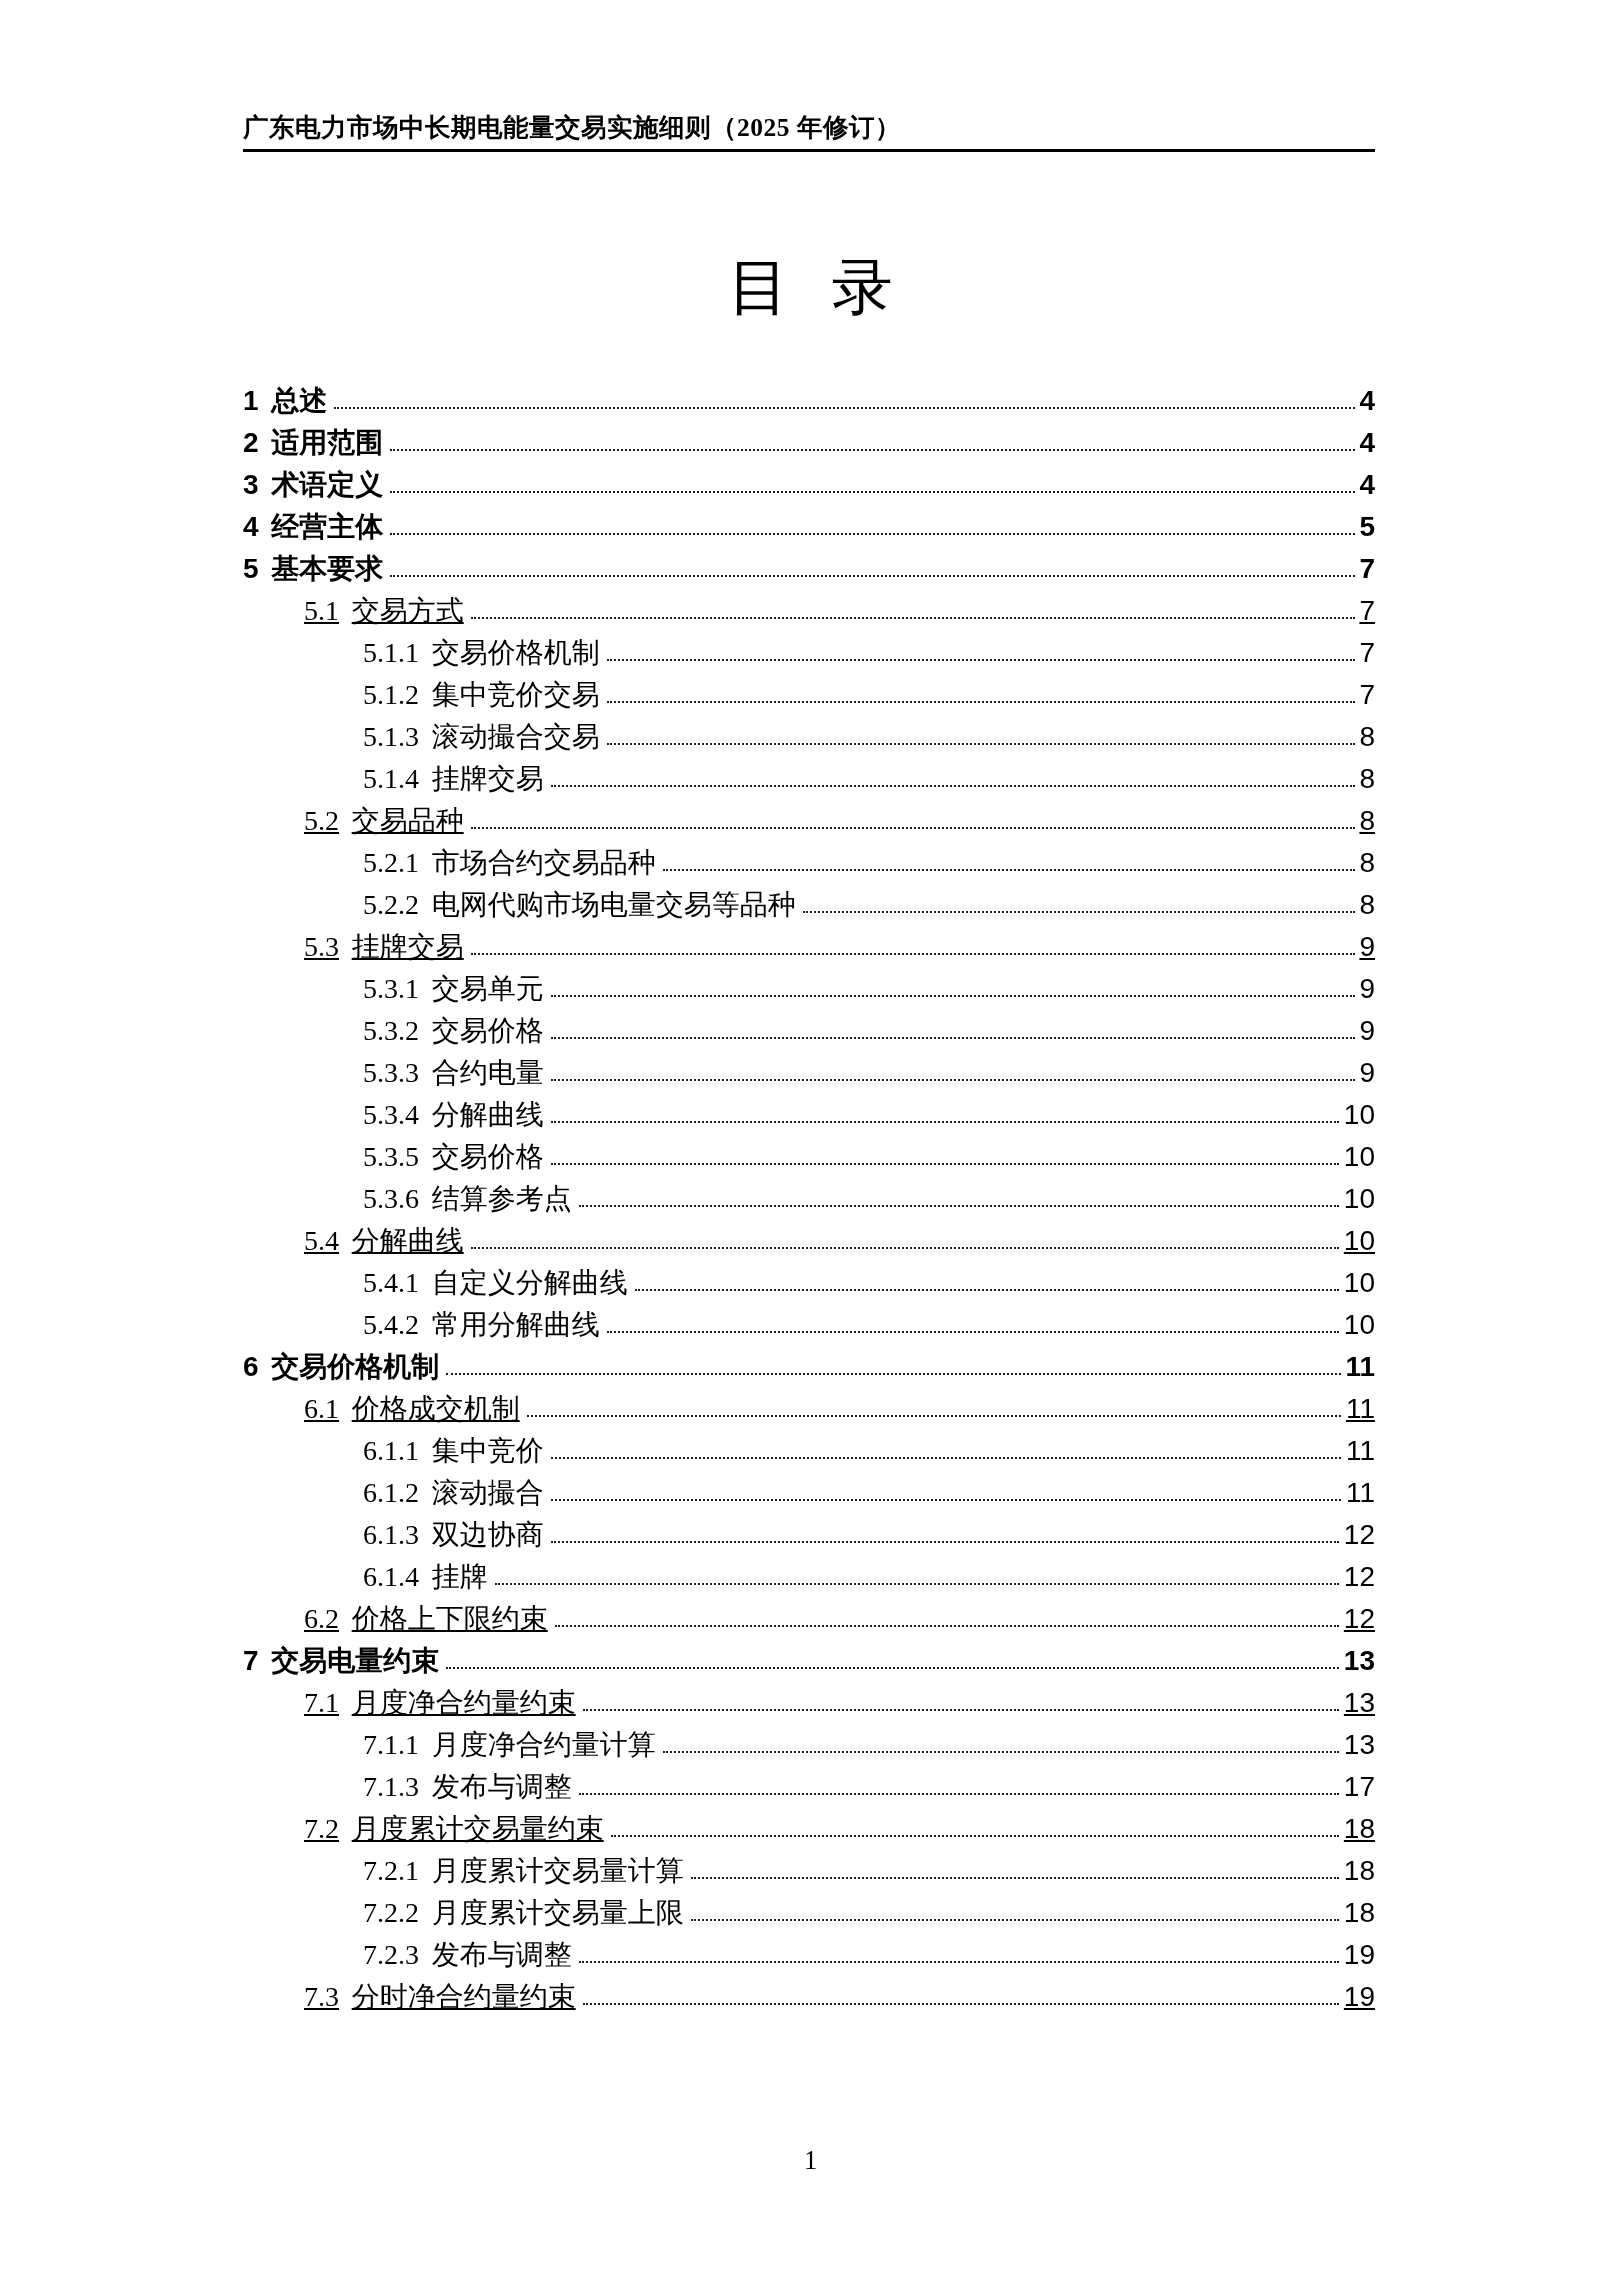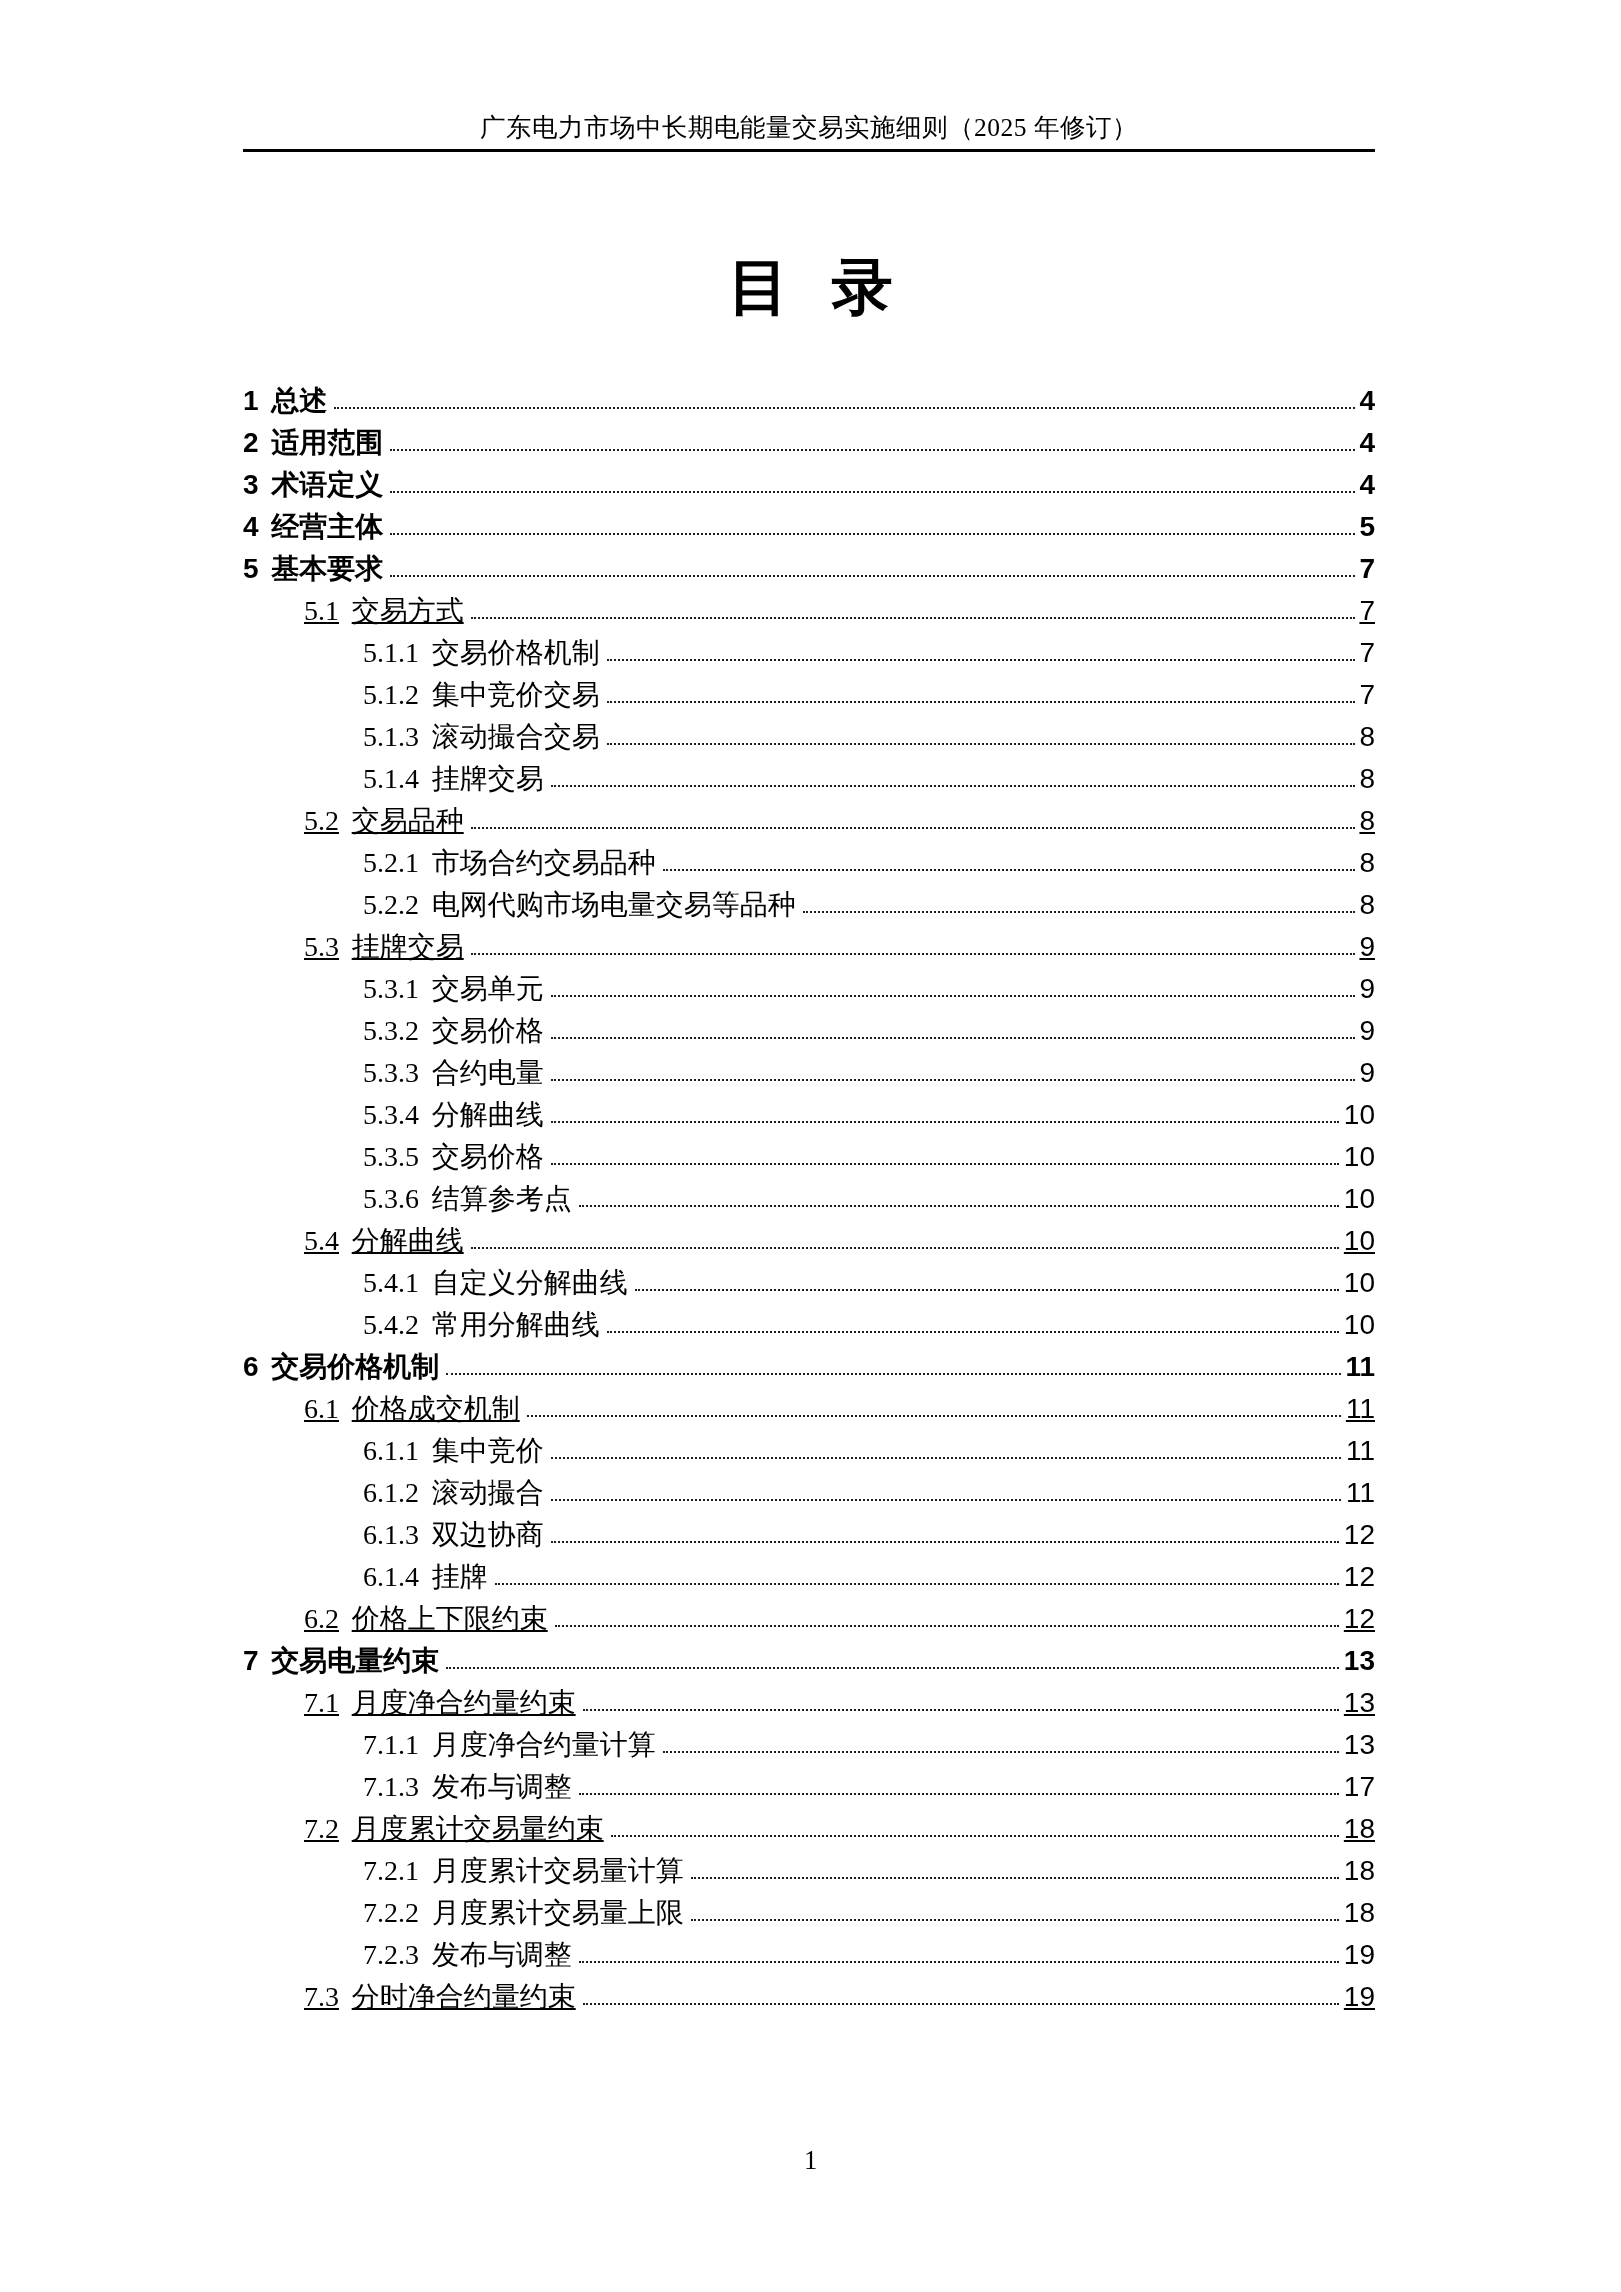--- a/index.html
+++ b/index.html
@@ -6,34 +6,33 @@
   .page {
     position:relative;
     width:1621px; height:2293px;
     background:#ffffff;
     color:#000;
     font-family:"Liberation Serif","DejaVu Serif",serif;
     overflow:hidden;
   }
   .doc-header {
     position:absolute; top:110px; left:243px; width:1132px;
-    text-align:center;
-    font-size:25.5px; font-weight:400;
+    font-size:25.5px; font-weight:700;
     letter-spacing:0.5px;
     white-space:nowrap;
   }
   .header-rule {
     position:absolute; top:149px; left:243px; width:1132px;
     border-top:3.9px solid #000;
   }
   .page-title {
     position:absolute; top:257px; left:0; width:100%;
     text-align:center;
     font-family:"Liberation Sans","DejaVu Sans",sans-serif;
-    font-weight:700; font-size:61px; line-height:1;
+    font-weight:400; font-size:61px; line-height:1;
     word-spacing:25.5px;
   }
   .toc {
     position:absolute; top:376px; left:243px; width:1132px;
   }
   .toc-row {
     display:flex; align-items:flex-end;
     height:42px;
     font-size:28px; line-height:1.25;
     white-space:nowrap;

